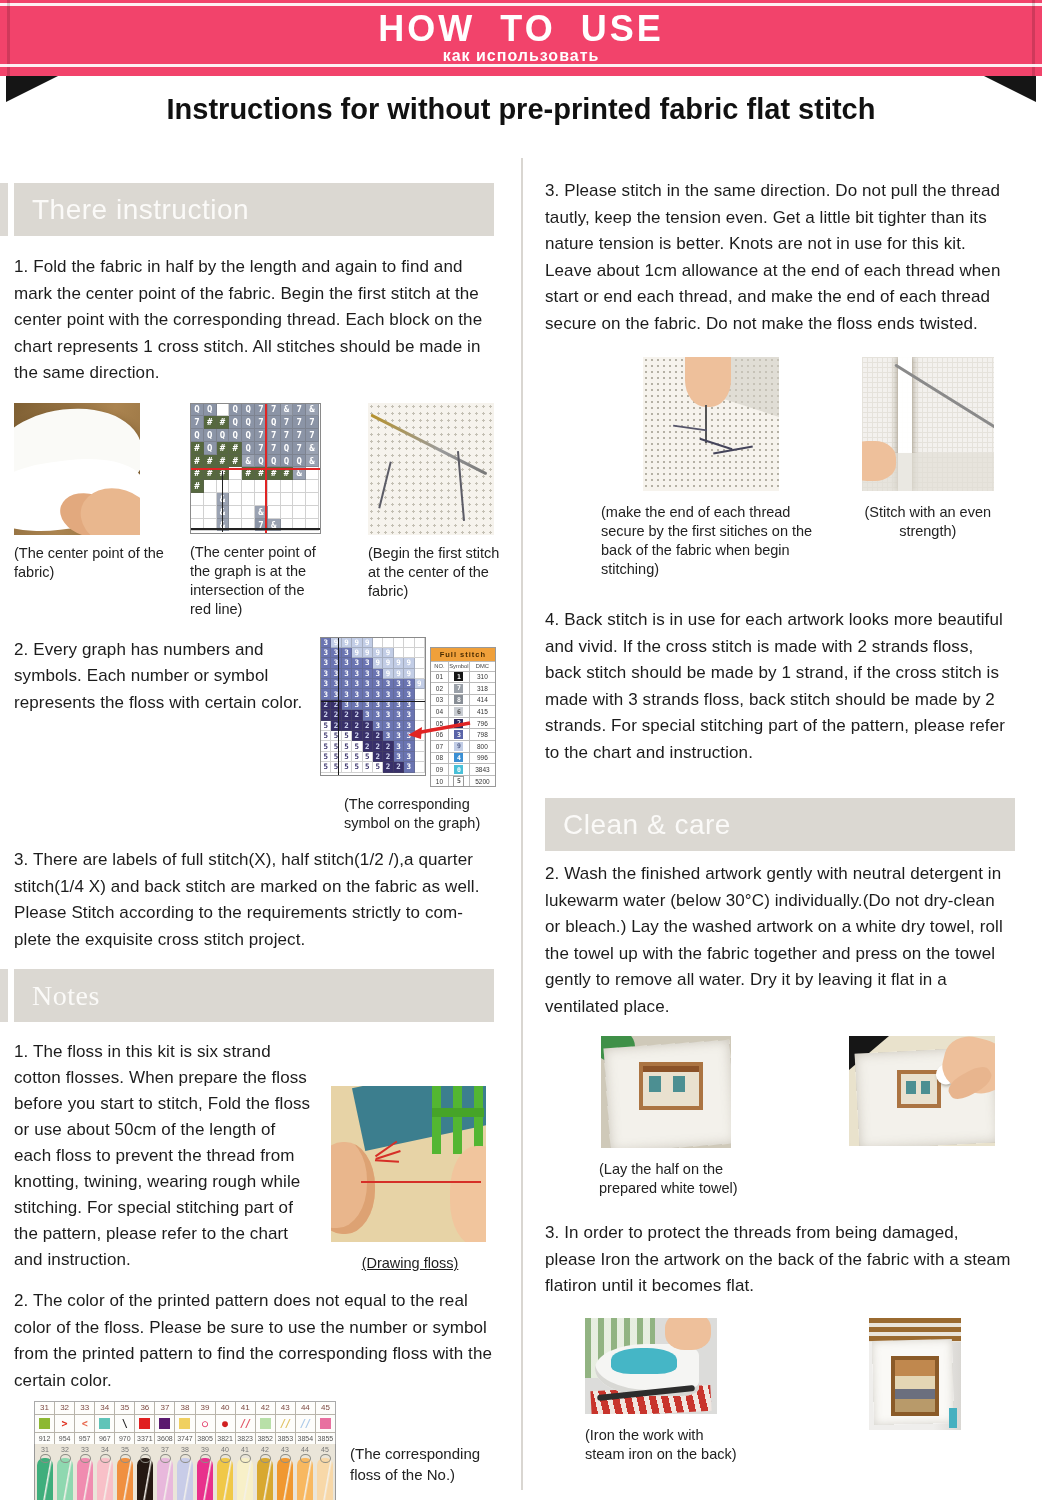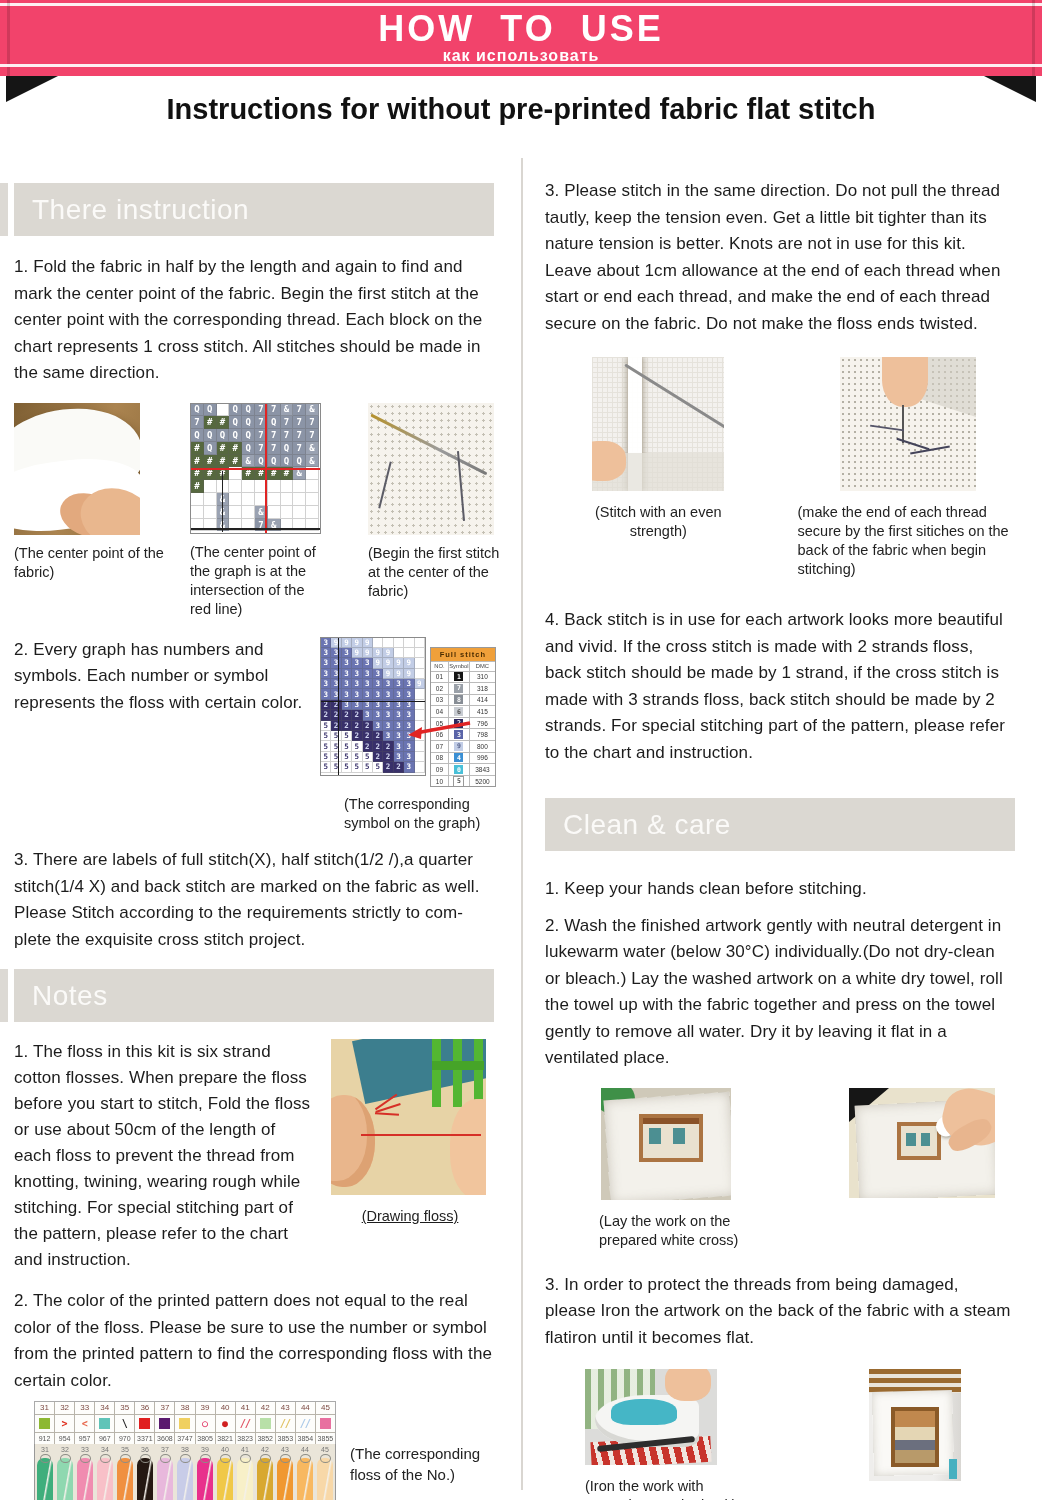--- a/index.html
+++ b/index.html
@@ -508,23 +508,23 @@
         <svg class="arrow-svg" width="174" height="140" style="left:0;top:0;">
           <line x1="150" y1="86" x2="96" y2="96" stroke="#e02424" stroke-width="3.5"></line>
           <polygon points="88,98 102,90 101,102" fill="#e02424"></polygon>
         </svg>
         <div class="cap" style="margin-top:8px;margin-left:24px;width:150px;">(The corresponding symbol on the graph)</div>
       </div>
     </div>
 
     <div class="para" style="margin-top:14px;">3. There are labels of full stitch(X), half stitch(1/2 /),a quarter stitch(1/4 X) and back stitch are marked on the fabric as well. Please Stitch according to the requirements strictly to com-plete the exquisite cross stitch project.</div>
 
-    <div class="sec-hdr" id="hdr-notes" style="margin-top: 16px; background: rgb(219, 216, 210);">Notes</div>
-
-    <div class="figrow" style="margin-top:17px;">
+    <div class="sec-hdr" id="hdr-notes" style="margin-top: 16px; background: rgb(219, 216, 210); font-family: Liberation Serif, serif;">Notes</div>
+
+    <div class="figrow" style="margin-top:17px;align-items:flex-end;">
       <div class="para" style="width:302px;line-height:26px;">1. The floss in this kit is six strand cotton flosses. When prepare the floss before you start to stitch, Fold the floss or use about 50cm of the length of each floss to prevent the thread from knotting, twining, wearing rough while stitching. For special stitching part of the pattern, please refer to the chart and instruction.</div>
       <div style="margin-left:15px;width:158px;text-decoration:underline;">
         <div class="ph ph-floss">
           <div class="cloth"></div>
             <div class="mat"></div>
             <div class="rack"></div>
           <div class="thumb"></div>
             <div class="fngr"></div>
           <div class="rthread"></div>
           <div class="strand" style="left:42px;top:62px;width:26px;transform:rotate(-35deg);"></div>
@@ -684,61 +684,60 @@
         </div>
       </div>
       <div class="cap" style="margin-left:14px;margin-top:42px;width:150px;font-size:15px;line-height:21px;">(The corresponding floss of the No.)</div>
     </div>
   </div>
 
   <div class="col col-right">
     <div class="para">3. Please stitch in the same direction. Do not pull the thread tautly, keep the tension even. Get a little bit tighter than its nature tension is better. Knots are not in use for this kit. Leave about 1cm allowance at the end of each thread when start or end each thread, and make the end of each thread secure on the fabric. Do not make the floss ends twisted.</div>
 
     <div class="figrow" style="margin-top:20px;">
-      <div style="margin-left:30px;width:170px;">
-        <div class="ph" style="width:132px;height:134px;margin:0 auto;background:#f3f1ee;background-image:linear-gradient(#e5e2db 1px,transparent 1px),linear-gradient(90deg,#e5e2db 1px,transparent 1px);background-size:5px 5px;">
-          <div style="position:absolute;left:36px;top:0;width:14px;height:100%;background:rgba(255,255,255,.95);box-shadow:3px 0 5px rgba(150,140,120,.5),-3px 0 5px rgba(150,140,120,.5);"></div>
-          <div style="position:absolute;left:0;bottom:0;width:100%;height:38px;background:rgba(225,222,214,.7);"></div>
-          <div class="needle" style="width:120px;right:-12px;top:38px;transform:rotate(32deg);background:#8a8a8a;"></div>
-          <div class="hand" style="left:-16px;bottom:10px;width:50px;height:40px;"></div>
-        </div>
-        <div class="cap" style="margin-top:12px;text-align:center;">(Stitch with an even strength)</div>
-      </div>
       <div style="margin-left:56px;width:218px;">
         <div class="ph aida" style="width:136px;height:134px;margin-left:42px;background-size:6px 6px;background-image:radial-gradient(#b4b0a4 1.1px,transparent 1.4px);">
           <div style="position:absolute;right:-20px;top:-20px;width:90px;height:70px;background:rgba(210,206,196,.6);transform:rotate(18deg);"></div>
           <div class="hand" style="left:42px;top:-8px;width:46px;height:58px;border-radius:0 0 46% 46%;"></div>
           <div style="position:absolute;left:62px;top:48px;width:2px;height:38px;background:#555;"></div>
           <div class="thread" style="left:56px;top:86px;height:2px;width:34px;background:#44445a;transform:rotate(18deg);"></div>
           <div class="thread" style="left:70px;top:92px;height:2px;width:40px;background:#44445a;transform:rotate(-10deg);"></div>
           <div class="thread" style="left:30px;top:70px;height:2px;width:34px;background:#55556a;transform:rotate(8deg);"></div>
         </div>
         <div class="cap" style="margin-top:12px;">(make the end of each thread secure by the first sitiches on the back of the fabric when begin stitching)</div>
       </div>
+      <div style="margin-left:30px;width:170px;">
+        <div class="ph" style="width:132px;height:134px;margin:0 auto;background:#f3f1ee;background-image:linear-gradient(#e5e2db 1px,transparent 1px),linear-gradient(90deg,#e5e2db 1px,transparent 1px);background-size:5px 5px;">
+          <div style="position:absolute;left:36px;top:0;width:14px;height:100%;background:rgba(255,255,255,.95);box-shadow:3px 0 5px rgba(150,140,120,.5),-3px 0 5px rgba(150,140,120,.5);"></div>
+          <div style="position:absolute;left:0;bottom:0;width:100%;height:38px;background:rgba(225,222,214,.7);"></div>
+          <div class="needle" style="width:120px;right:-12px;top:38px;transform:rotate(32deg);background:#8a8a8a;"></div>
+          <div class="hand" style="left:-16px;bottom:10px;width:50px;height:40px;"></div>
+        </div>
+        <div class="cap" style="margin-top:12px;text-align:center;">(Stitch with an even strength)</div>
+      </div>
     </div>
 
     <div class="para" style="margin-top:28px;">4. Back stitch is in use for each artwork looks more beautiful and vivid. If the cross stitch is made with 2 strands floss, back stitch should be made by 1 strand, if the cross stitch is made with 3 strands floss, back stitch should be made by 2 strands. For special stitching part of the pattern, please refer to the chart and instruction.</div>
 
     <div class="sec-hdr" id="hdr-clean" style="margin-top: 32px; width: 452px; background: rgb(219, 216, 210);">Clean &amp; care</div>
 
-    <div class="para" style="margin-top:25px;">1. Keep your hands clean before stitching.</div>
     <div class="para" style="margin-top:10px;">2. Wash the finished artwork gently with neutral detergent in lukewarm water (below 30°C) individually.(Do not dry-clean or bleach.) Lay the washed artwork on a white dry towel, roll the towel up with the fabric together and press on the towel gently to remove all water. Dry it by leaving it flat in a ventilated place.</div>
 
     <div class="figrow" style="margin-top:16px;">
       <div style="margin-left:42px;width:170px;">
         <div class="ph ph-towel" style="width:130px;height:112px;margin:0 auto;">
           <div class="leaf" style="left:-6px;top:-8px;width:40px;height:34px;"></div>
           <div class="towel" style="left:6px;top:8px;width:126px;height:104px;transform:rotate(-4deg);"></div>
           <div class="art" style="left:38px;top:26px;width:56px;height:40px;">
             <div class="win" style="left:6px;top:10px;width:12px;height:16px;"></div>
             <div class="win" style="left:30px;top:10px;width:12px;height:16px;"></div>
             <div style="position:absolute;left:0;top:0;width:100%;height:6px;background:#8a5228;"></div>
           </div>
         </div>
-        <div class="cap" style="margin-top:12px;margin-left:12px;">(Lay the work on the prepared white cross)</div>
+        <div class="cap" style="margin-top:12px;margin-left:12px;">(Lay the half on the prepared white towel)</div>
       </div>
       <div style="margin-left:62px;width:220px;">
         <div class="ph" style="width:146px;height:110px;margin-left:42px;background:#e9e2cc;">
           <div style="position:absolute;left:0;top:0;border-top:34px solid #161616;border-right:40px solid transparent;"></div>
           <div class="towel" style="left:8px;top:14px;width:140px;height:96px;transform:rotate(-3deg);"></div>
           <div class="art" style="left:48px;top:34px;width:36px;height:30px;">
             <div class="win" style="left:5px;top:7px;width:10px;height:13px;"></div>
             <div class="win" style="left:20px;top:7px;width:9px;height:13px;"></div>
           </div>
           <div style="position:absolute;right:18px;top:24px;width:42px;height:20px;background:#fff;border-radius:10px;transform:rotate(-24deg);box-shadow:0 2px 3px rgba(90,80,60,.4);"></div>

